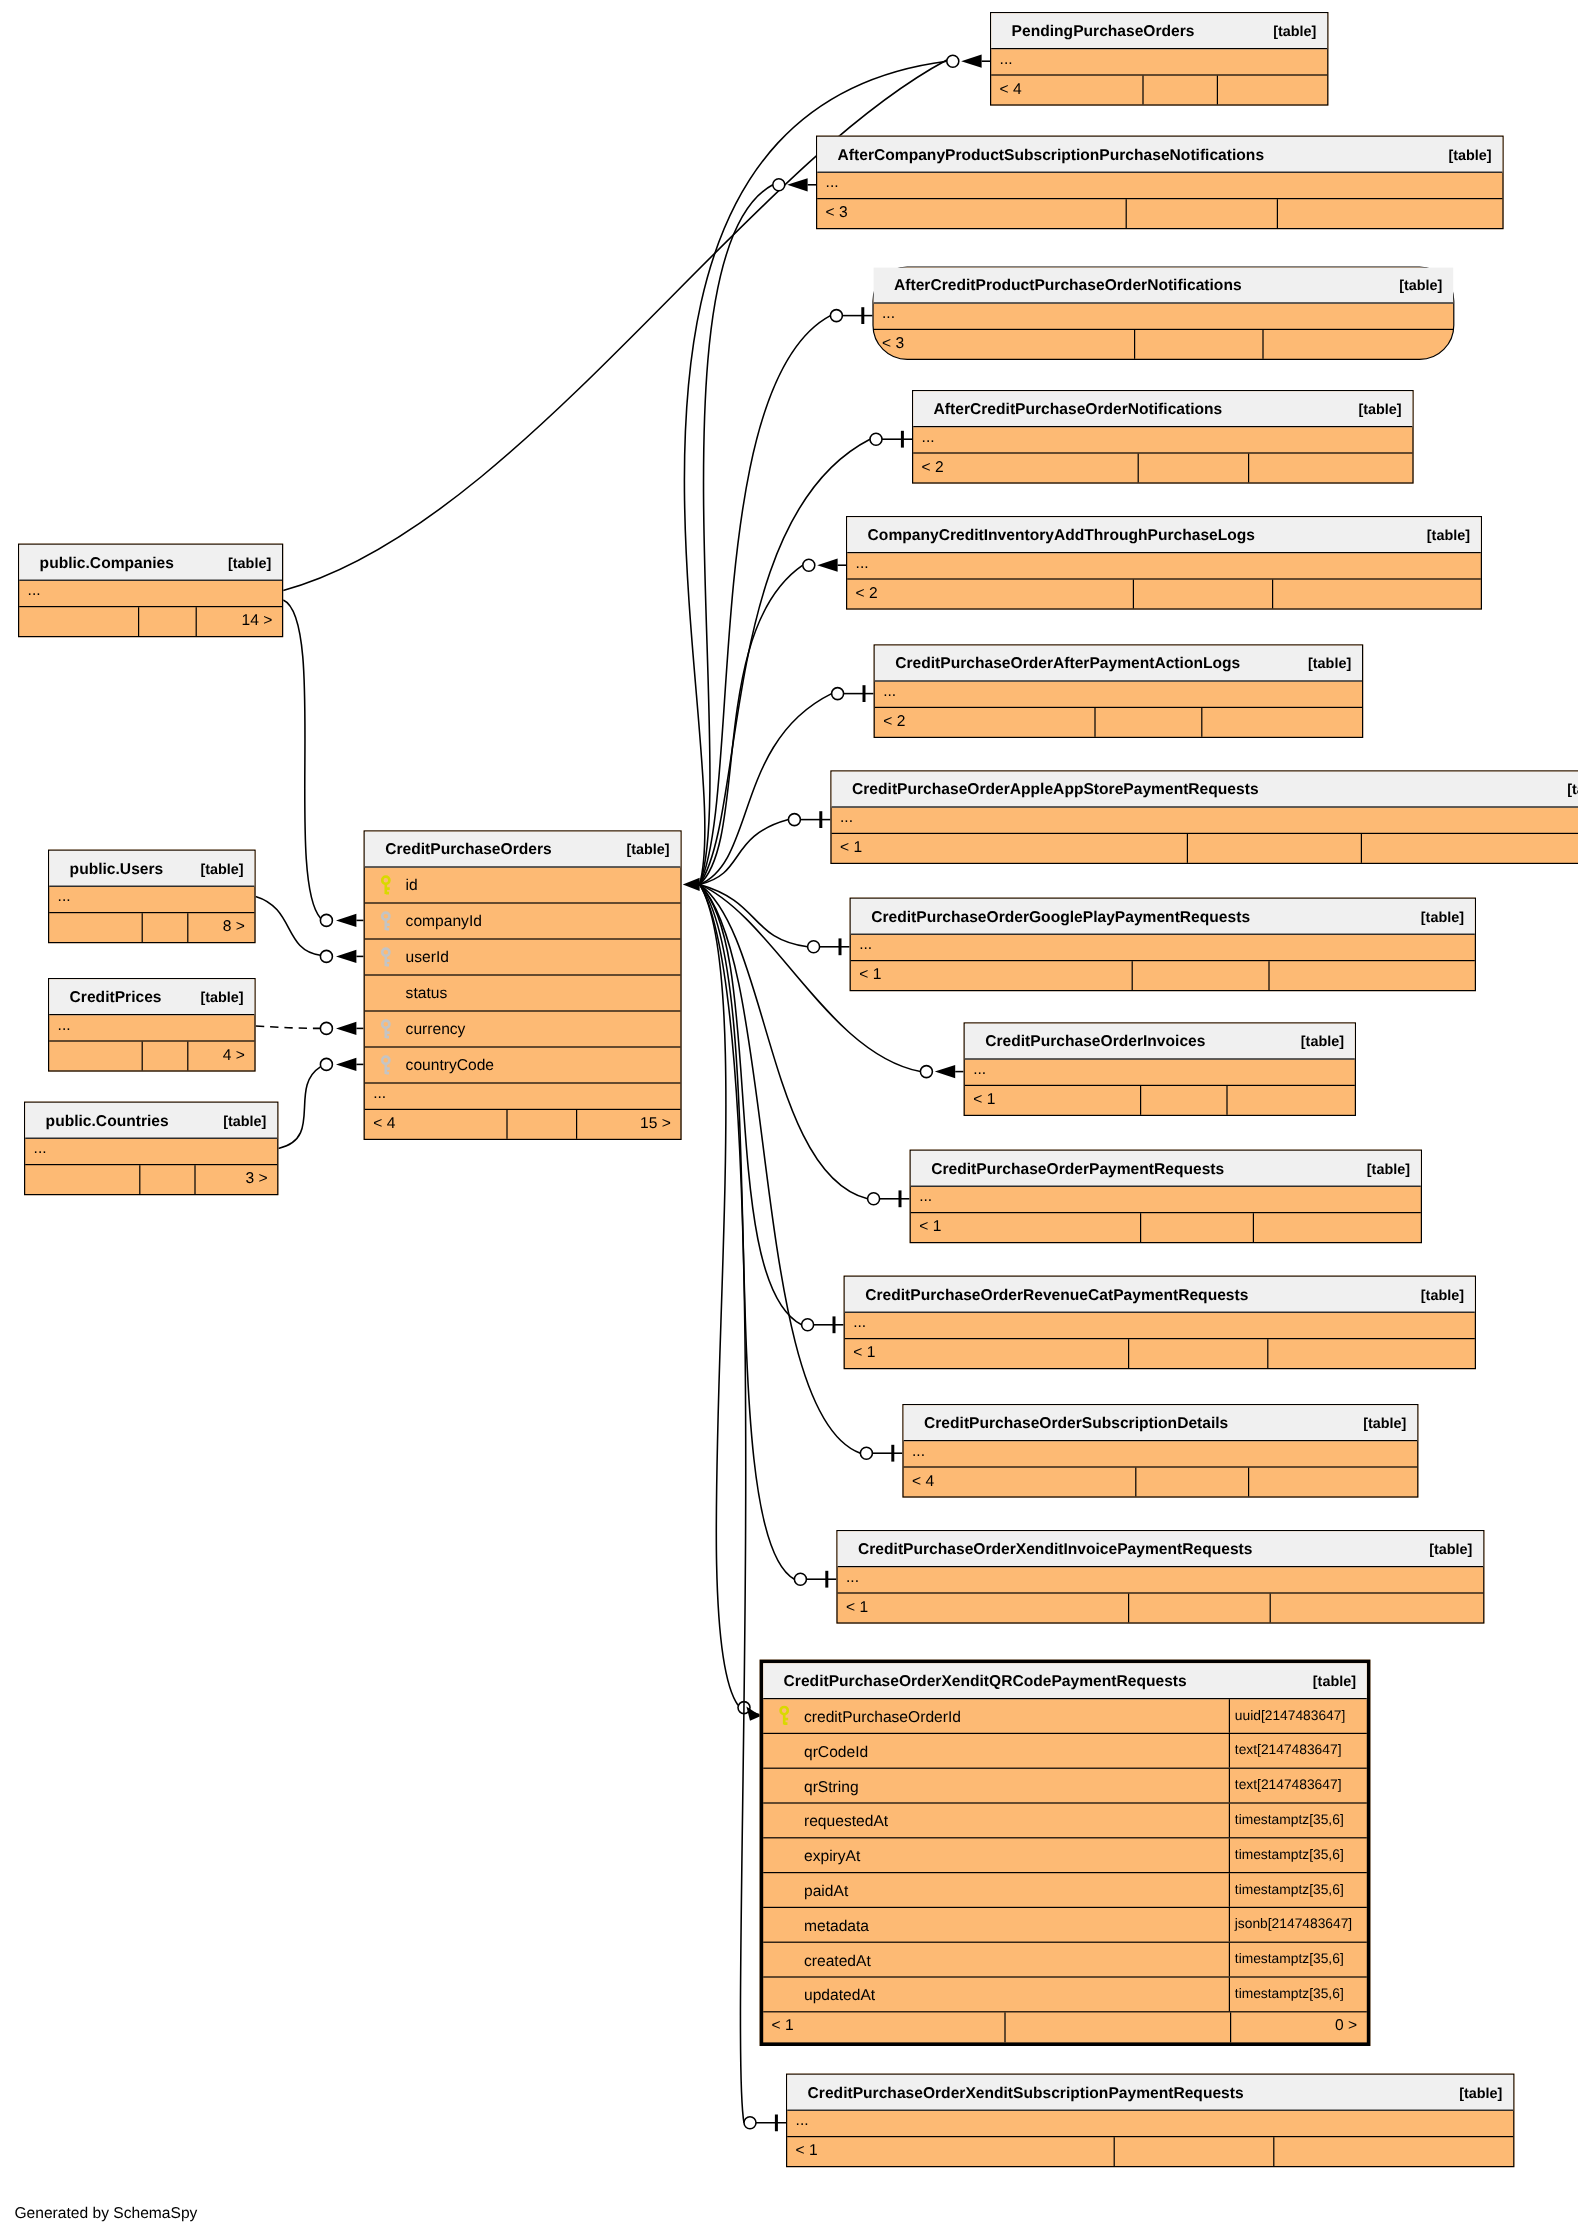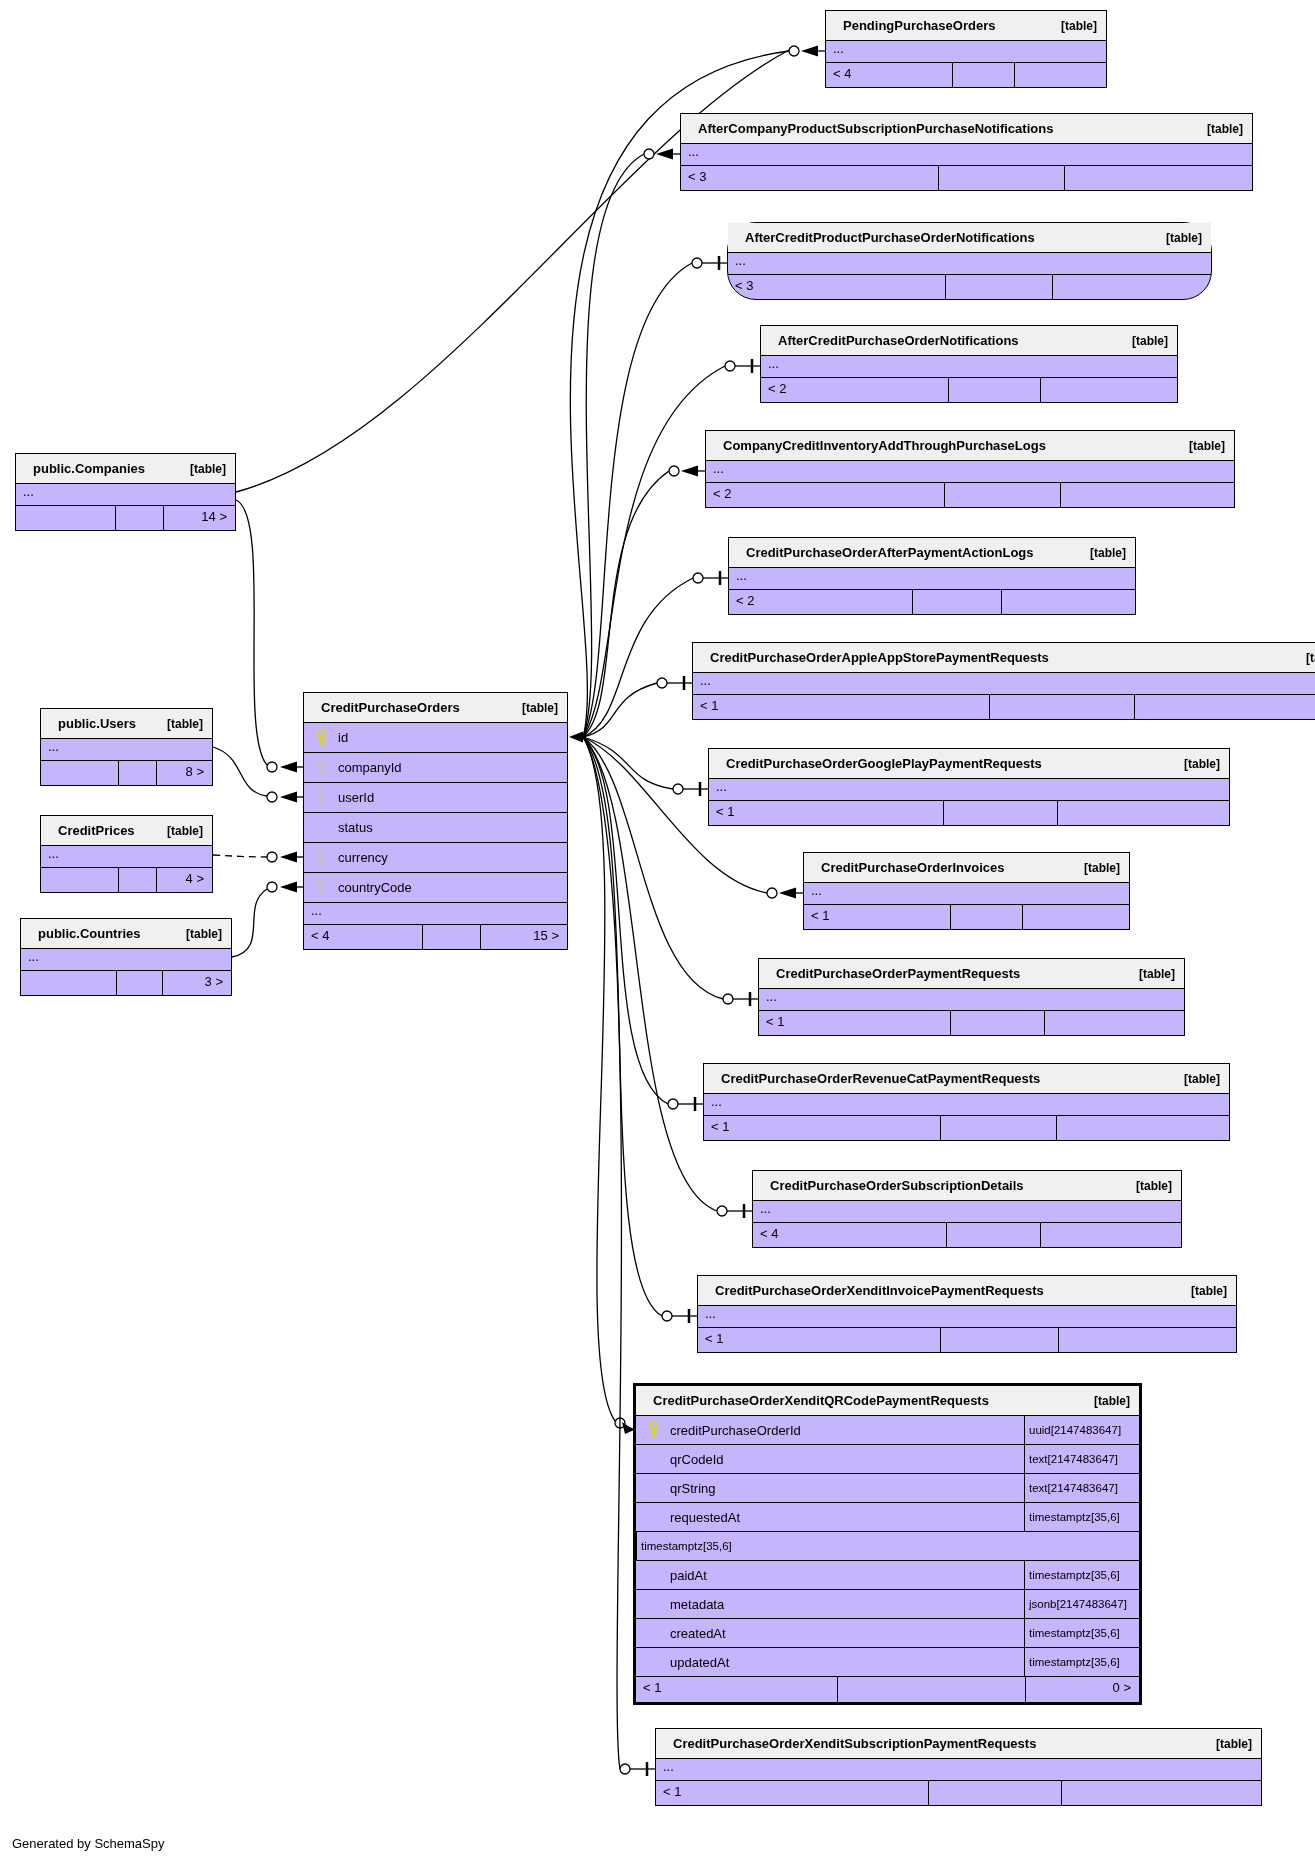--- a/index.html
+++ b/index.html
@@ -4,21 +4,21 @@
 <style>
   :root{
     --pk:#d9d900; --fk:#c4c4c4; --hdbg:#f0f0f0; --bd:#000000;
   }
   *{box-sizing:border-box; margin:0; padding:0;}
   html,body{width:1315px; height:1863px; background:#ffffff;
     font-family:"Liberation Sans", sans-serif; color:#000;}
   #canvas{position:relative; width:1315px; height:1863px; overflow:hidden;}
   #edges{position:absolute; left:0; top:0; z-index:0;}
 
-  .tbl{position:absolute; z-index:1; background:#c4b5fd; border:1.5px solid var(--bd);}
+  .tbl{position:absolute; z-index:1; background:#fdba74; border:1.5px solid var(--bd);}
   .tbl.thick{border:3px solid var(--bd);}
   .hd{height:30px; display:flex; align-items:center; justify-content:space-between;
       padding:0 9px 0 17px; background:var(--hdbg); border-bottom:1.5px solid var(--bd);}
   .nm{font-weight:700; font-size:13px; white-space:nowrap;}
   .tag{font-size:12px; font-weight:700; white-space:nowrap; margin-left:14px;}
   .dots{height:22px; line-height:16px; padding-left:7px; font-size:13px;
         border-bottom:1.5px solid var(--bd);}
   .ft{height:24px; display:flex; font-size:13px;}
   .ft .c1{flex:0 0 45%; padding:3px 0 0 7px;}
   .ft .c2{flex:0 0 22%; border-left:1.5px solid var(--bd);}
@@ -486,20 +486,24 @@
     <span class="type-cell">text[2147483647]</span>
   </div>
   <div class="dcol">
     <span class="name-cell">
           <span class="key" data-key="none"></span>
           <span>requestedAt</span>
         </span>
     <span class="type-cell">timestamptz[35,6]</span>
   </div>
   <div class="dcol">
+    <span class="name-cell">
+          <span class="key" data-key="none"></span>
+          <span>expiryAt</span>
+        </span>
     <span class="type-cell">timestamptz[35,6]</span>
   </div>
   <div class="dcol">
     <span class="name-cell">
           <span class="key" data-key="none"></span>
           <span>paidAt</span>
         </span>
     <span class="type-cell">timestamptz[35,6]</span>
   </div>
   <div class="dcol">

